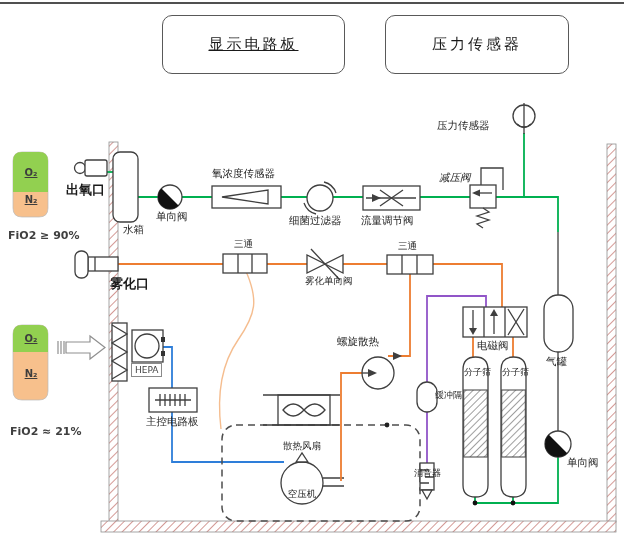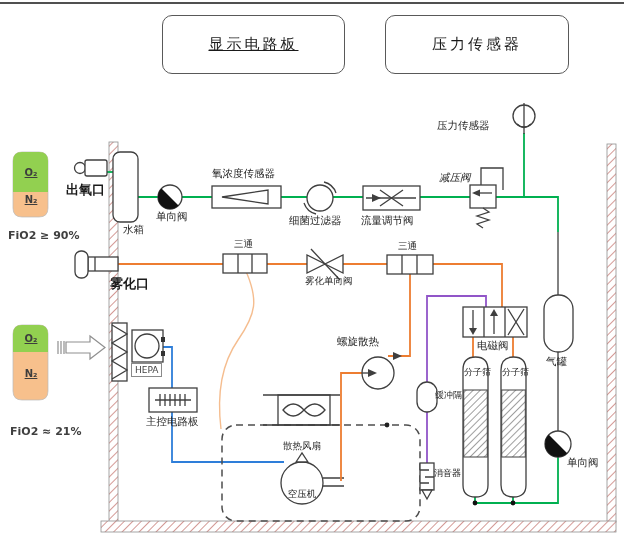--- a/index.html
+++ b/index.html
@@ -273,16 +273,16 @@
   <div class="hepa-tag" style="left:131px;top:363px;">HEPA</div>
   <div class="lbl" style="left:146px;top:416px;">主控电路板</div>
   <div class="lbl" style="left:337px;top:336px;">螺旋散热</div>
   <div class="lbl small" style="left:283px;top:441px;">散热风扇</div>
   <div class="lbl small center" style="left:302px;top:477px;margin-top:12px;">空压机</div>
   <div class="lbl" style="left:477px;top:340px;">电磁阀</div>
   <div class="lbl tiny" style="left:464px;top:368px;">分子筛</div>
   <div class="lbl tiny" style="left:502px;top:368px;">分子筛</div>
   <div class="lbl" style="left:546px;top:356px;">气罐</div>
   <div class="lbl tiny" style="left:435px;top:391px;">缓冲隔</div>
-  <div class="lbl tiny" style="left:434px;top:469px;">消音器</div>
+  <div class="lbl tiny" style="left:414px;top:469px;">消音器</div>
   <div class="lbl" style="left:567px;top:457px;">单向阀</div>
 
 </div>
 
 </body></html>

